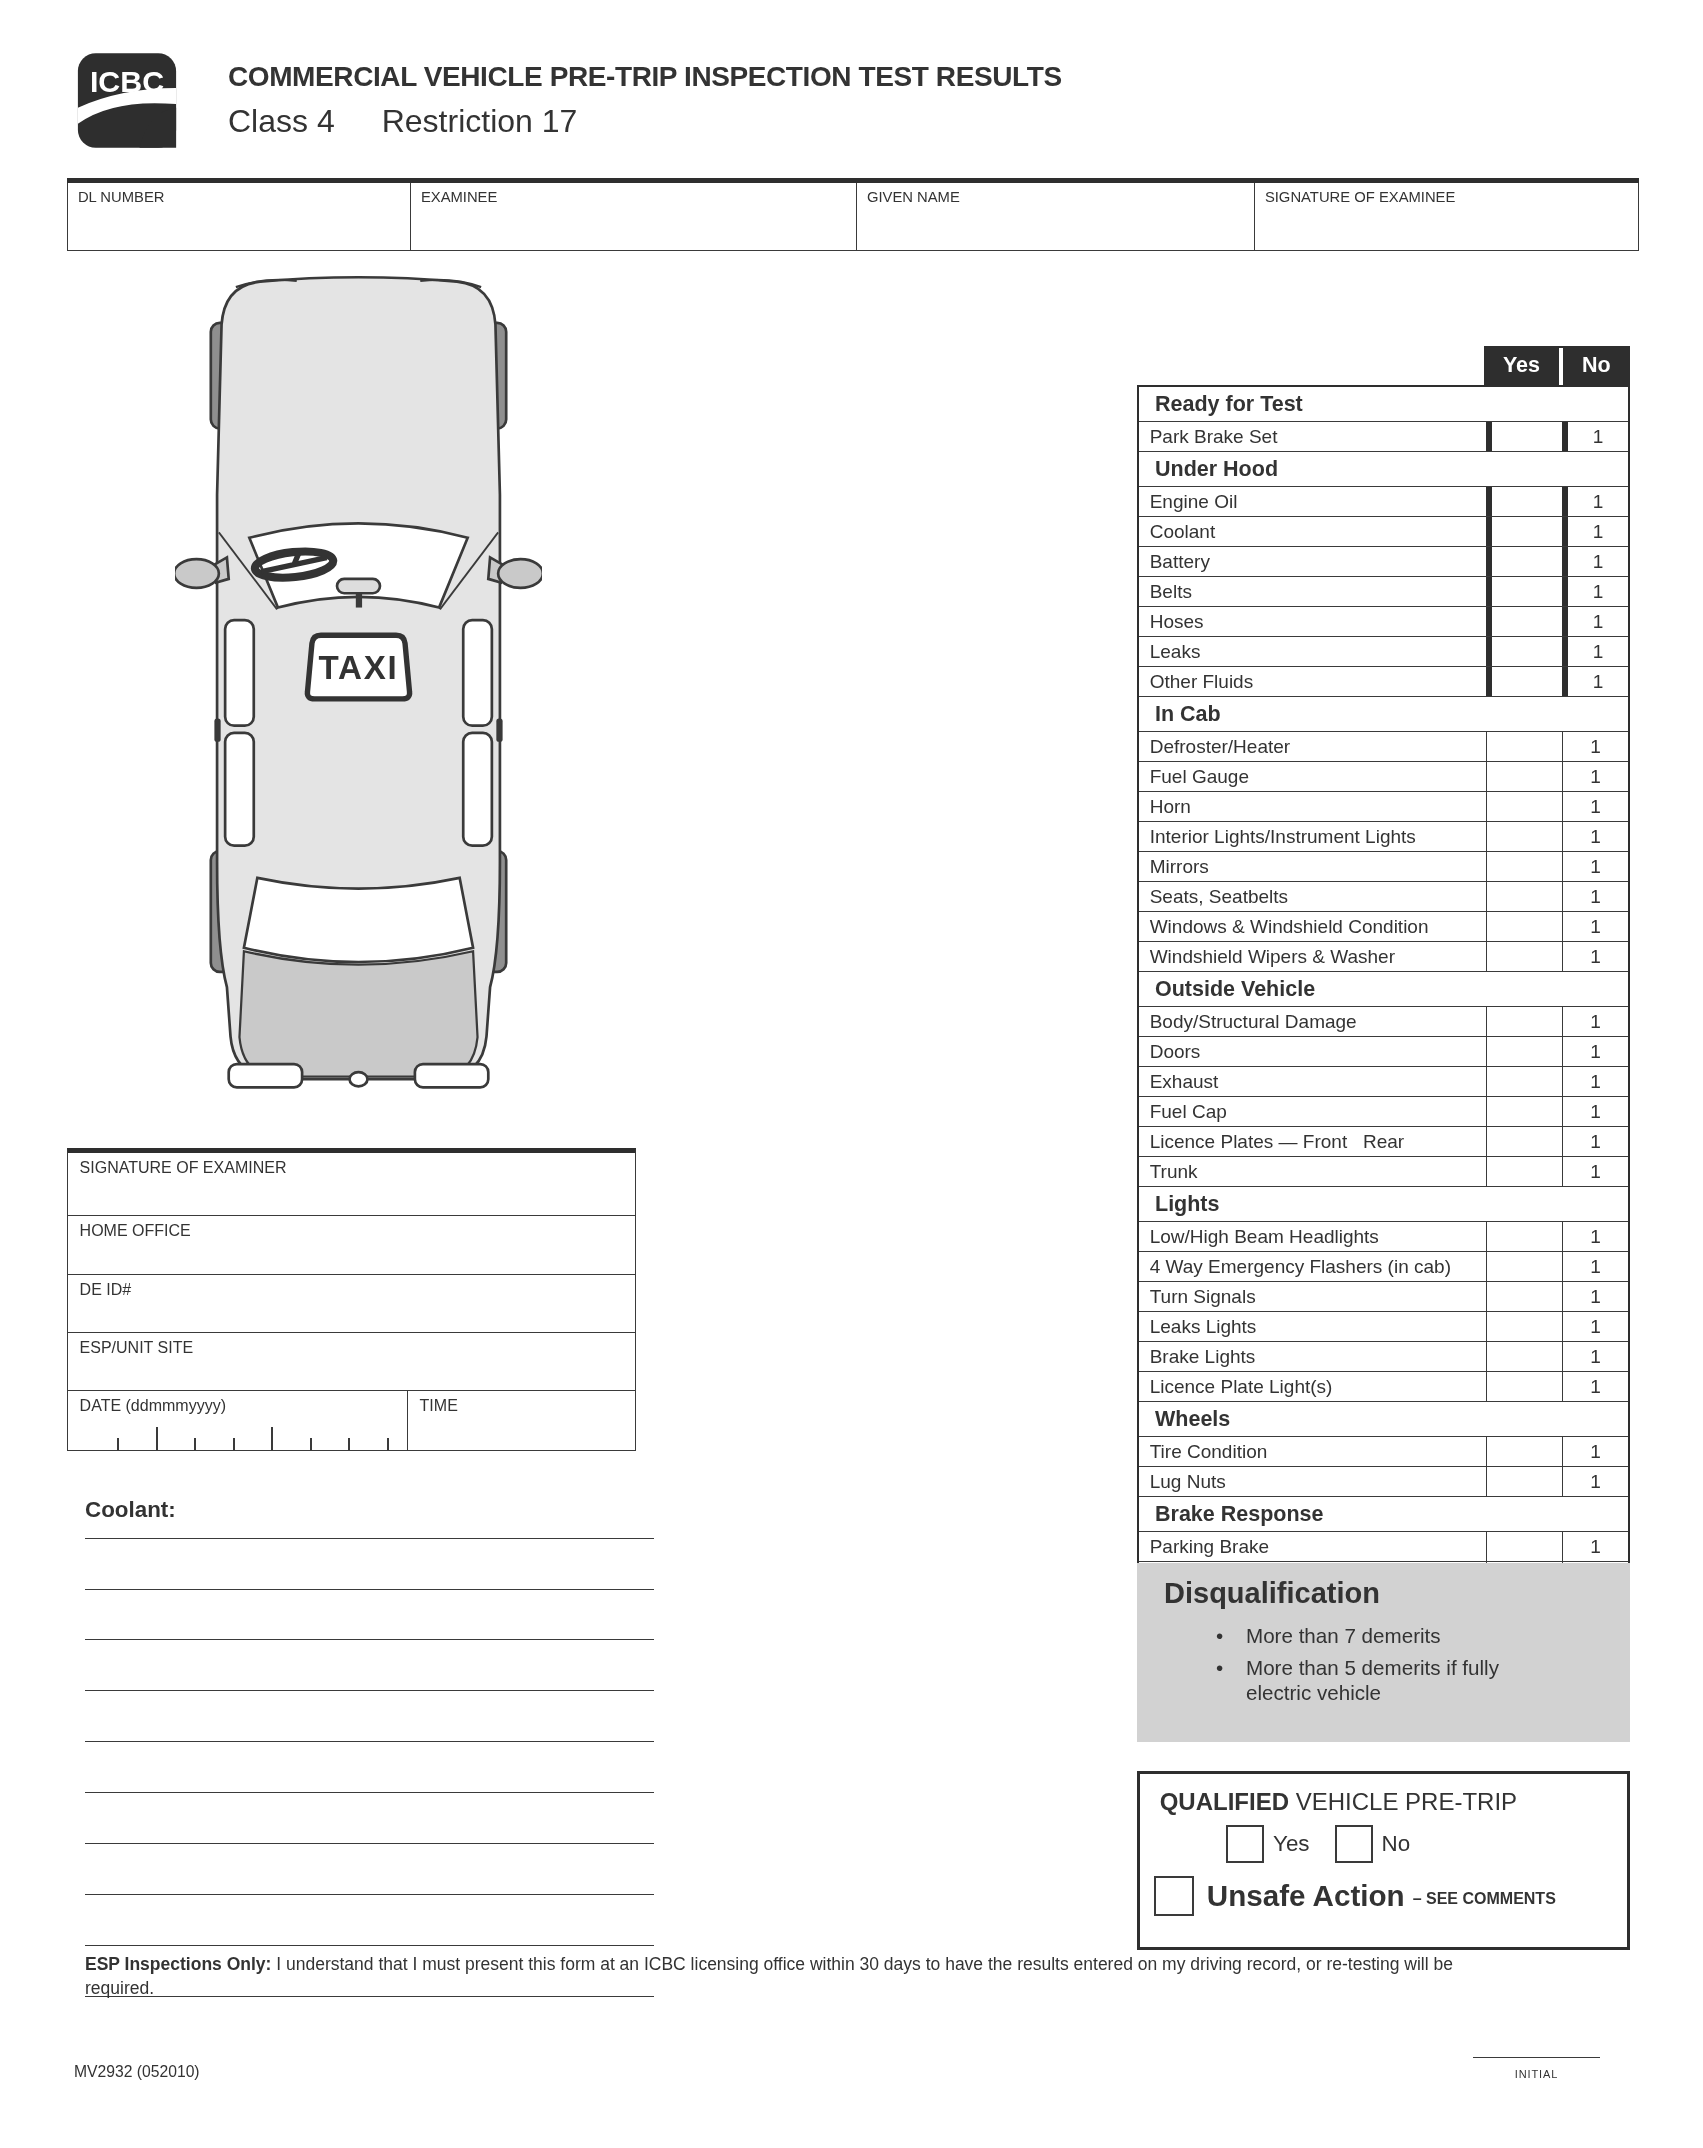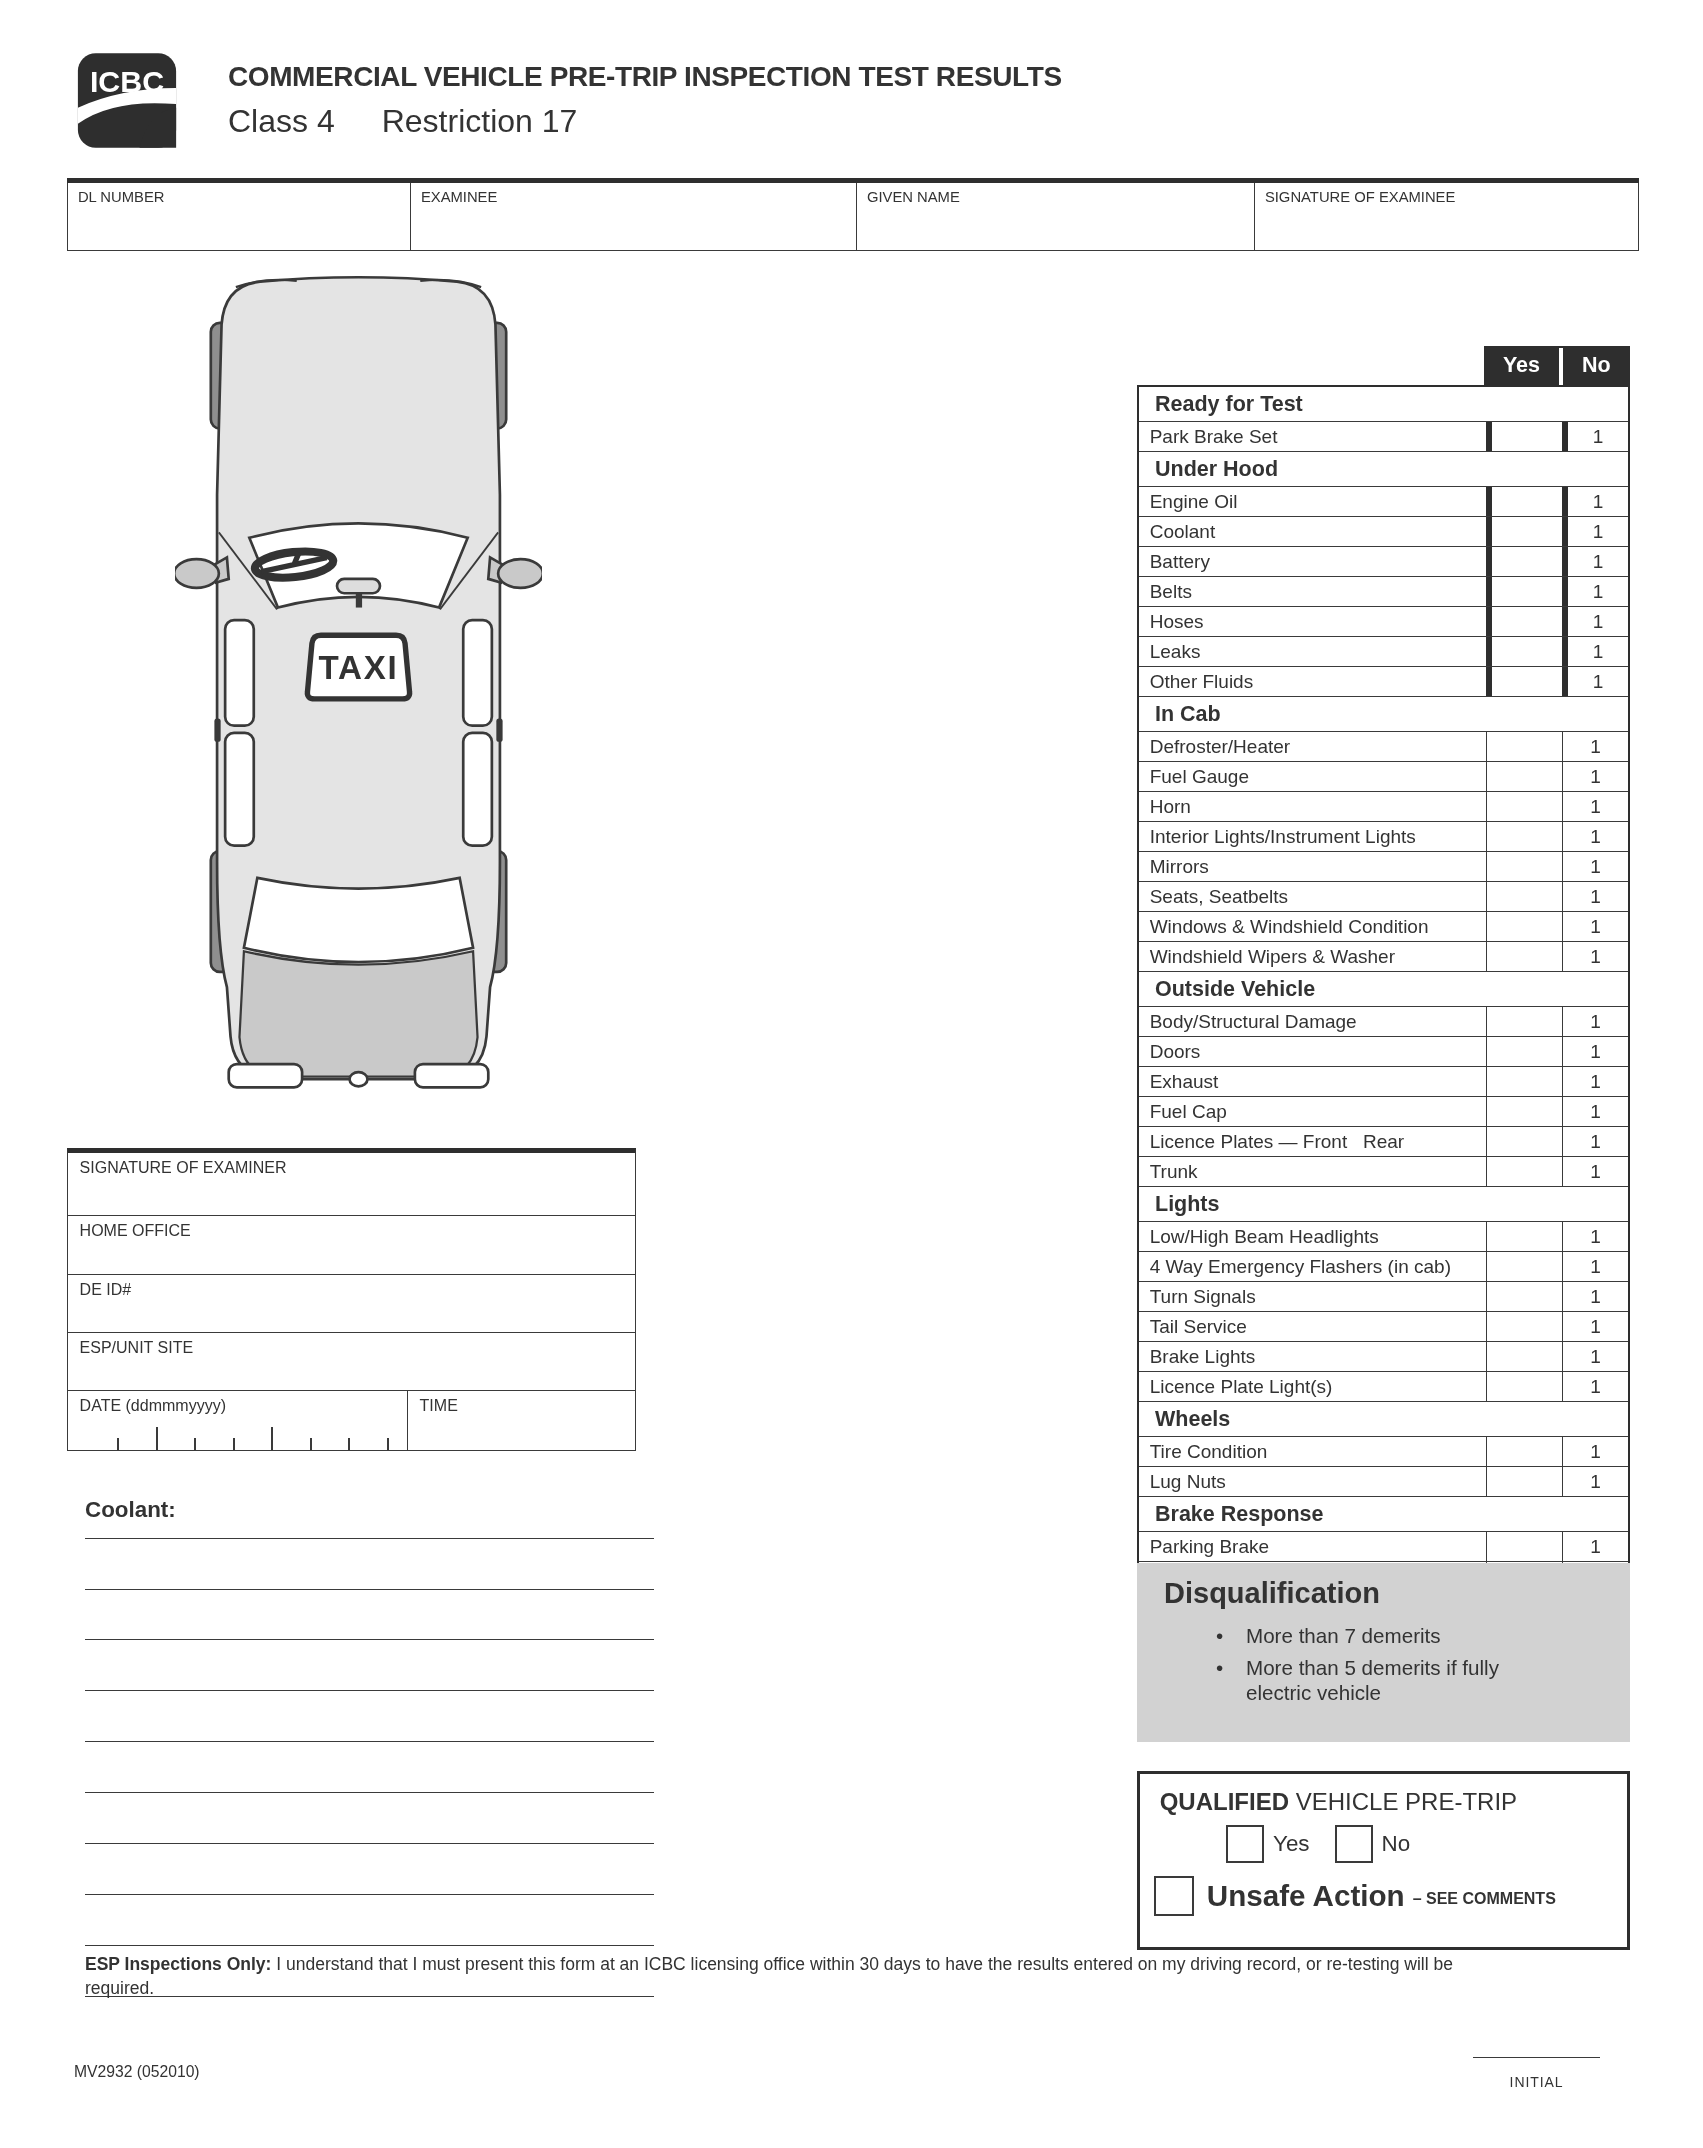--- a/index.html
+++ b/index.html
@@ -72,21 +72,21 @@
   .unsafe-row{margin:12.5px 0 0 14.3px;display:flex;align-items:center;}
   .unsafe-row .cbx{width:40px;height:40px;}
   .unsafe-main{font-size:29.6px;font-weight:bold;margin-left:12.5px;}
   .unsafe-suffix{font-size:16px;font-weight:bold;margin-left:8px;padding-top:7.2px;}
 
   
   .esp{left:85px;top:1952px;width:1406px;font-size:17.5px;line-height:24px;}
   .esp b{font-weight:bold;}
   .form-no{left:74px;top:2063px;font-size:15.7px;}
   .initial{left:1473px;top:2057px;width:127px;border-top:1.8px solid var(--line);
-    text-align:center;font-size:14px;padding-top:16px;letter-spacing:0.9px;}
+    text-align:center;font-size:11px;padding-top:10px;letter-spacing:0.9px;}
 </style>
 </head>
 <body>
 
 <div class="abs" style="left:77px;top:52px;width:100px;height:97px;">
   <svg width="100" height="97" viewBox="0 0 112 108">
     <rect x="1" y="1" width="110" height="106" rx="20" fill="var(--bar)"></rect>
     <text x="56" y="44" text-anchor="middle" font-size="34" font-weight="bold" fill="#ffffff" font-family="Liberation Sans, DejaVu Sans, sans-serif">ICBC</text>
     <path d="M1,80 Q40,52 111,58 L111,40 Q50,40 1,62 Z" fill="#ffffff"></path>
     <path d="M111,62 Q80,66 70,107 L111,107 Z" fill="var(--bar)"></path>
@@ -310,21 +310,21 @@
       <div class="c-label">4 Way Emergency Flashers (in cab)</div>
       <div class="c-yes"></div>
       <div class="c-no">1</div>
     </div>
     <div class="crow item-row">
       <div class="c-label">Turn Signals</div>
       <div class="c-yes"></div>
       <div class="c-no">1</div>
     </div>
     <div class="crow item-row">
-      <div class="c-label">Tail Service</div>
+      <div class="c-label">Leaks Lights</div>
       <div class="c-yes"></div>
       <div class="c-no">1</div>
     </div>
     <div class="crow item-row">
       <div class="c-label">Brake Lights</div>
       <div class="c-yes"></div>
       <div class="c-no">1</div>
     </div>
     <div class="crow item-row">
       <div class="c-label">Licence Plate Light(s)</div>

